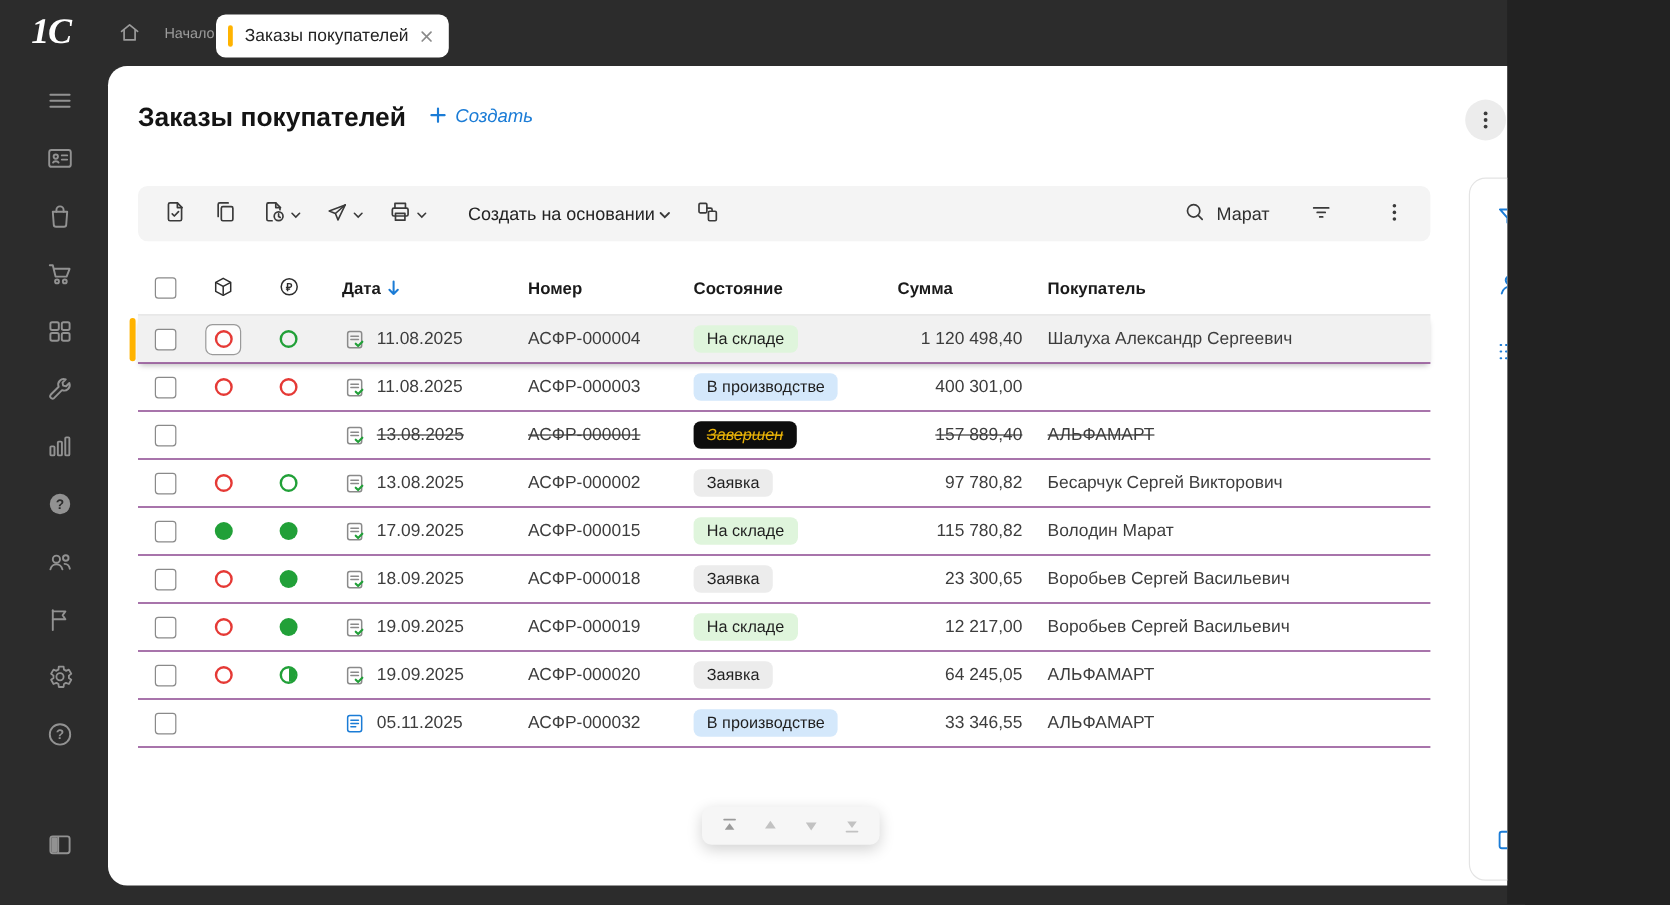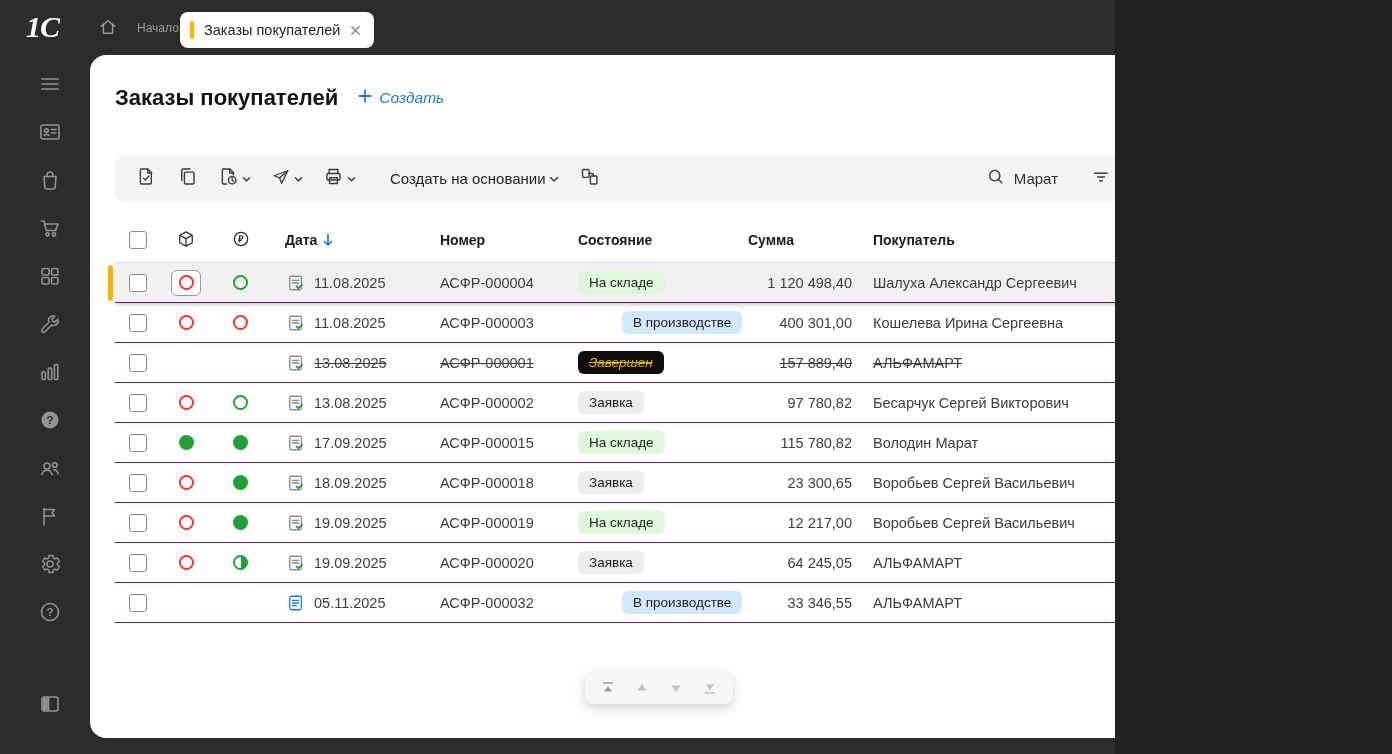--- a/index.html
+++ b/index.html
@@ -1,17 +1,17 @@
 <!DOCTYPE html>
 <html style="--accent-blue: #1B7CD6; --green: #21A038; --red: #E53935; --marker-yellow: #FFB300; --badge-green-bg: #DFF5DC; --badge-blue-bg: #D4E8FB; --badge-gray-bg: #ECECEC; --badge-black-bg: #0D0D0D; --bg-dark: #2C2C2C;"><head>
 <meta charset="utf-8">
 <style>
   *{margin:0;padding:0;box-sizing:border-box}
   html,body{background:#222;}
-  .app{position:relative;width:1115px;height:754px;background:var(--bg-dark,#2c2c2c);
+  .app{position:relative;width:1256px;height:754px;background:var(--bg-dark,#2c2c2c);
        font-family:"Liberation Sans",sans-serif;overflow:hidden;color:#3d3d3d;}
 
   
   .logo{position:absolute;left:26px;top:8px;color:#fff;font-family:"Liberation Serif",serif;
         font-style:italic;font-weight:700;font-size:30px;letter-spacing:-1px;line-height:38px;}
   .home{position:absolute;left:98px;top:0;height:56px;display:flex;align-items:center;gap:19px;
         color:#9b9b9b;font-size:12px;cursor:pointer;}
   .tab{position:absolute;left:180px;top:12px;height:36px;background:#fff;border-radius:8px;
        display:flex;align-items:center;gap:10px;padding:0 13px 0 10px;cursor:pointer;}
   .tab-marker{width:4px;height:18px;border-radius:2px;background:var(--marker-yellow,#FFB300);}
@@ -79,21 +79,21 @@
   .stwrap.focused{border-color:#9a9a9a;background:#fdfdfd;}
   .st{width:15px;height:15px;border-radius:50%;}
   .st-red-outline{border:2px solid var(--red,#E53935);}
   .st-green-outline{border:2px solid var(--green,#21A038);}
   .st-green-filled{background:var(--green,#21A038);}
   .st-green-half{border:2px solid var(--green,#21A038);
         background:linear-gradient(90deg,transparent 50%,var(--green,#21A038) 50%);}
   .badge{display:inline-block;padding:4px 11px;border-radius:6px;font-size:13.5px;color:#1f1f1f;
         white-space:nowrap;}
   .badge-green{background:var(--badge-green-bg,#DFF5DC);}
-  .badge-blue{background:var(--badge-blue-bg,#D4E8FB);margin-left:44px;}
+  .badge-blue{background:var(--badge-blue-bg,#D4E8FB);}
   .badge-gray{background:var(--badge-gray-bg,#ECECEC);}
   .badge-black{background:var(--badge-black-bg,#0D0D0D);color:#eab308;text-decoration:line-through;font-style:italic;}
   .struck .cell-text{text-decoration:line-through;}
   .sort-icon{color:var(--accent-blue,#1B7CD6);display:flex;align-items:center;}
 
   
   .pager{position:absolute;left:495px;top:617px;height:32px;background:#f6f6f6;border-radius:8px;
         box-shadow:0 4px 12px rgba(0,0,0,.18);display:flex;align-items:center;padding:0 6px;}
   .pager button{width:34px;height:28px;border:none;background:none;display:flex;align-items:center;
         justify-content:center;color:#c2c2c2;cursor:pointer;}
@@ -491,21 +491,20 @@
         <path d="M10.5 13.8l2.2 2.2 3.9-4" stroke="#21A038" stroke-width="2"></path>
       </svg>
 
       <span class="cell-text">11.08.2025</span>
     </div>
     <div class="cell c-num cell-text">АСФР-000003</div>
     <div class="cell c-state">
               <span class="badge badge-blue">В производстве</span>
             </div>
     <div class="cell c-sum cell-text">400 301,00</div>
-    <div class="cell c-cust cell-text">Кошелева Ирина Сергеевна</div>
   </div>
 
   <div class="trow struck docstate-posted">
 
     <div class="cell c-center">
               <span class="checkbox"></span>
             </div>
     <div class="cell c-center">
       <span class="stwrap">
         

